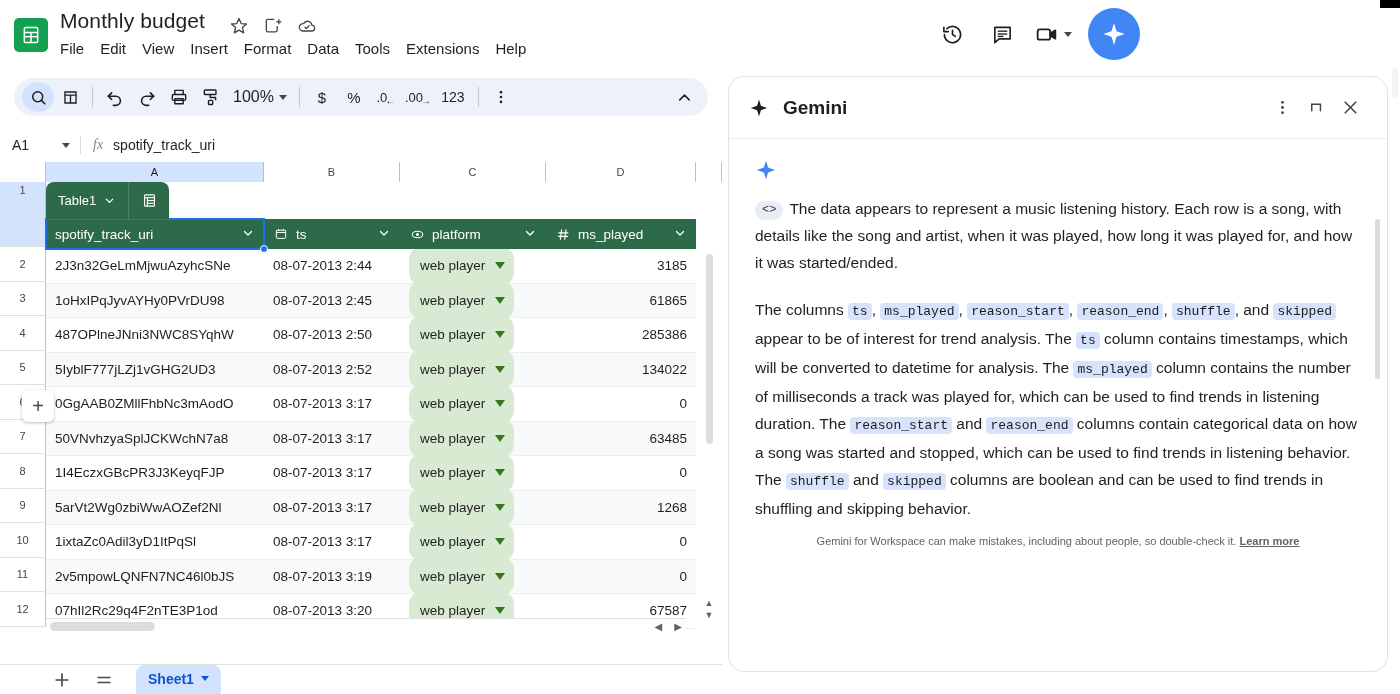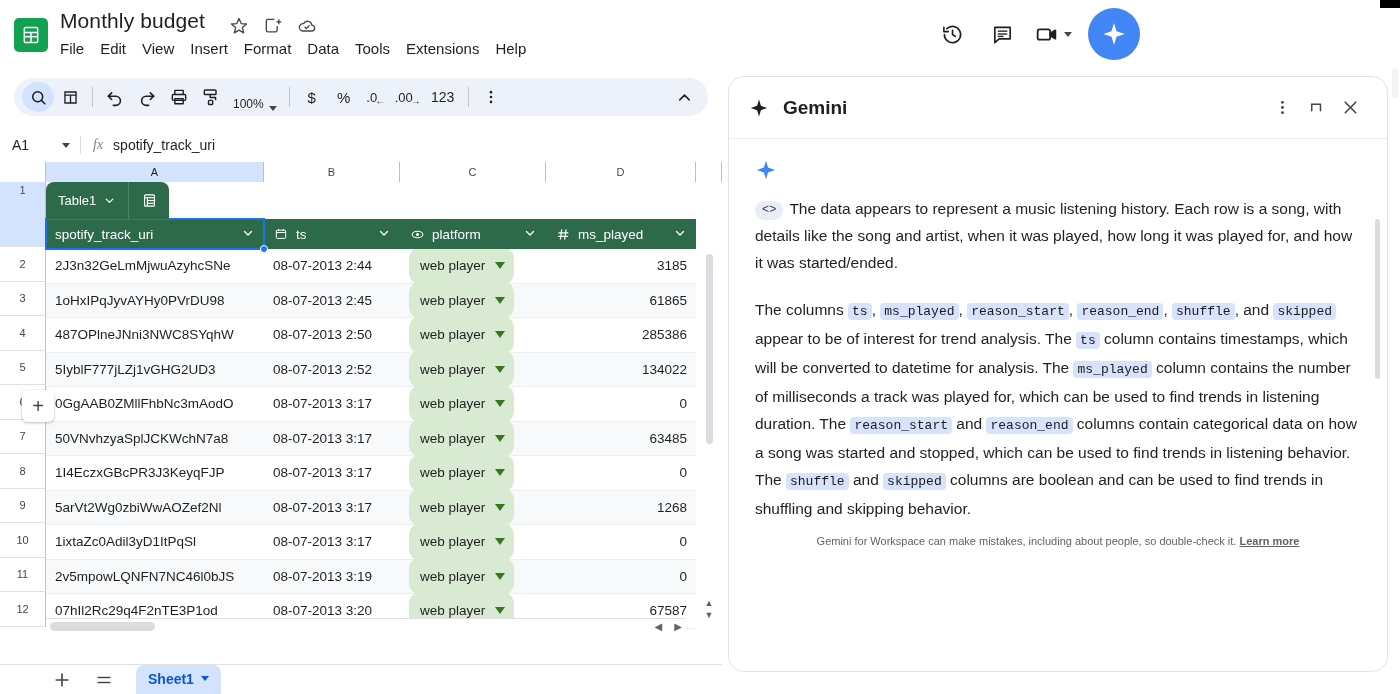--- a/index.html
+++ b/index.html
@@ -42,22 +42,22 @@
     background:#edf2fa; border-radius:19px;
     display:flex; align-items:center; padding:0 8px;
   }
   .tb-btn {
     width:32px; height:30px; display:flex; align-items:center; justify-content:center;
     border-radius:50%; color:#1f1f1f; flex:0 0 auto;
   }
   .tb-btn.active { background:#d3e3fd; }
   .tb-sep { width:1px; height:20px; background:#c4c7c5; margin:0 6px; flex:0 0 auto; }
   .tb-zoom {
-    display:flex; align-items:flex-end; gap:5px; padding:0 6px; height:28px;
-    font-size:12px; color:#1f1f1f; border-radius:4px; white-space:nowrap;
+    display:flex; align-items:center; gap:5px; padding:0 6px; height:28px;
+    font-size:16px; color:#1f1f1f; border-radius:4px; white-space:nowrap;
   }
   .tb-txt { font-size:15px; color:#1f1f1f; }
   .caret-dn { width:0;height:0;border-left:4px solid transparent;border-right:4px solid transparent;border-top:5px solid #444746; }
   .tb-spacer { flex:1 1 auto; }
 
   
   .formulabar { position:absolute; left:0; top:128px; width:722px; height:34px; background:#fff; display:flex; align-items:center; }
   .namebox { width:80px; padding-left:12px; font-size:14px; color:#1f1f1f; display:flex; align-items:center; justify-content:space-between; padding-right:10px; }
   .fb-sep { width:1px; height:18px; background:#dadce0; }
   .fx { font-size:14px; color:#80868b; font-style:italic; margin:0 10px 0 12px; font-family:"Liberation Serif", serif;}

